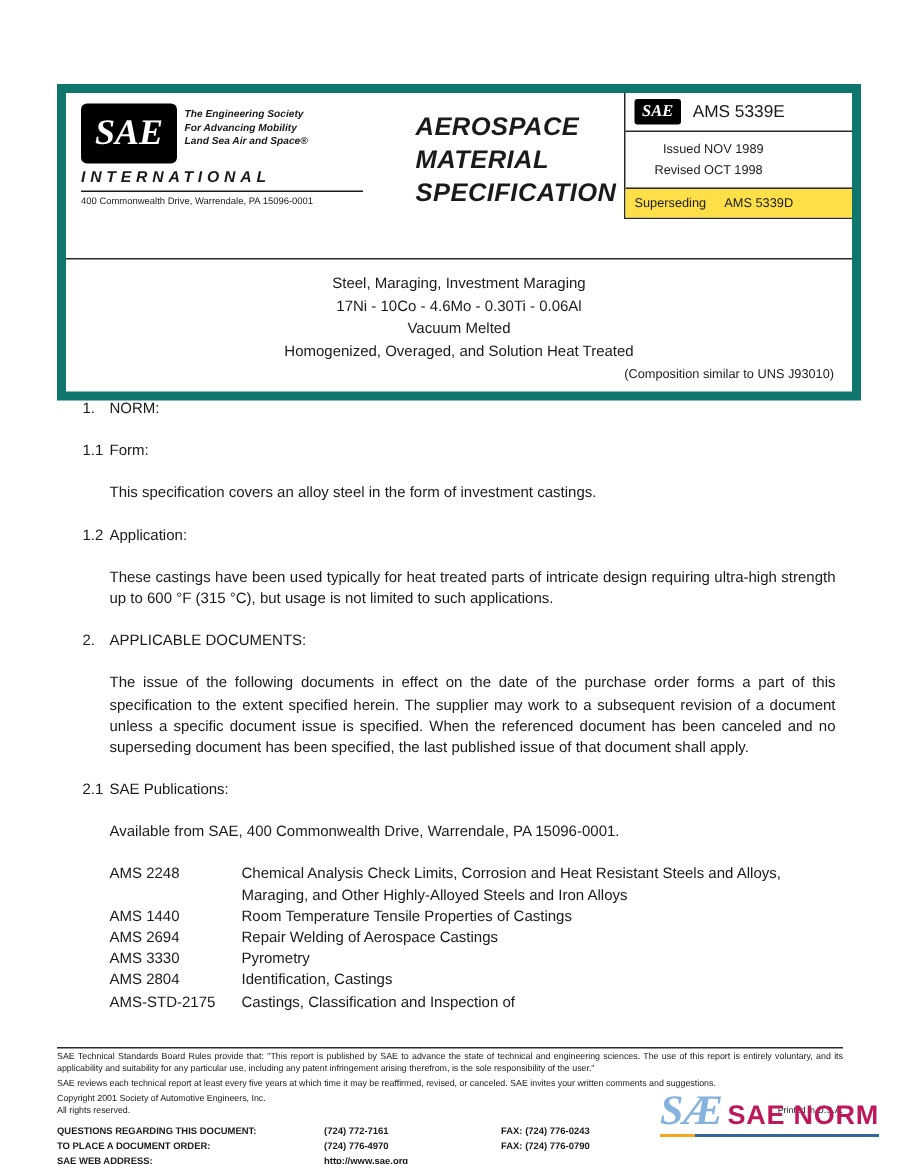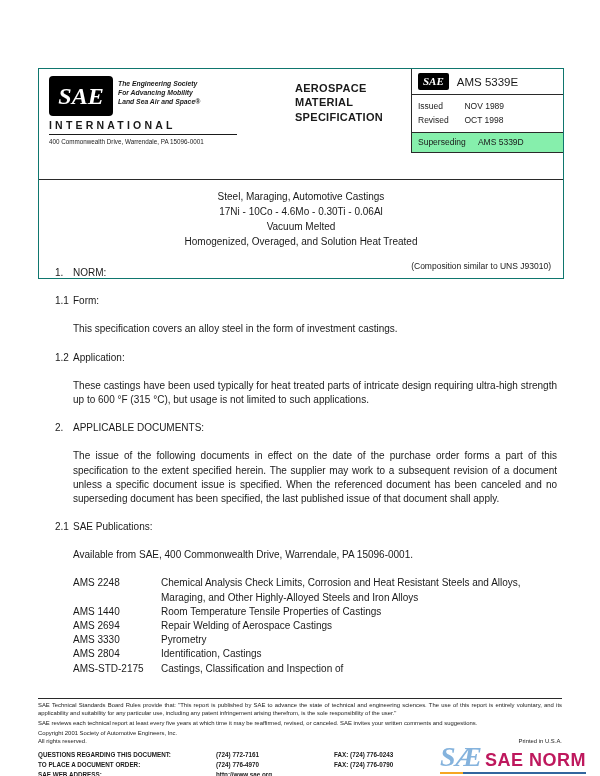--- a/index.html
+++ b/index.html
@@ -1,46 +1,46 @@
 <!DOCTYPE html>
 <html><head>
 <meta charset="utf-8">
 <style>
   html,body{margin:0;padding:0;}
   body{background:#9a9a9a;}
   .page{position:relative;width:600px;height:776px;background:#ffffff;margin:0 auto;
         font-family:"Liberation Sans",sans-serif;color:#1a1a1a;overflow:hidden;}
 
   
-  .top-box{position:absolute;left:38px;top:68px;width:524px;border:1px solid #0f766e;}
+  .top-box{position:absolute;left:38px;top:56px;width:524px;border:6px solid #0f766e;}
   .header-row{position:relative;height:110px;border-bottom:1px solid #2a2a2a;display:flex;}
   .logo-col{width:218px;padding:7px 0 0 10px;}
   .logo-top{display:flex;gap:5px;}
   .sae-box{width:64px;height:40px;background:#000;color:#fff;border-radius:4px;display:flex;
            align-items:center;justify-content:center;font-family:"Liberation Serif",serif;
            font-style:italic;font-weight:bold;font-size:24px;}
   .tagline{font-size:6.8px;font-weight:bold;font-style:italic;line-height:1.3;padding-top:4px;}
   .intl{font-weight:bold;font-size:10.5px;letter-spacing:3.2px;margin-top:3px;padding-bottom:3px;
-        border-bottom:1.5px solid #1a1a1a;width:188px;}
+        border-bottom:1.5px solid #1a1a1a;width:188px;font-style:italic;}
   .addr{font-size:6.3px;margin-top:3px;}
   .doctype-col{flex:1;display:flex;justify-content:center;}
-  .doctype{margin-top:12px;font-size:11px;font-weight:bold;line-height:1.3;letter-spacing:.3px;}
+  .doctype{margin-top:12px;font-size:17px;font-weight:bold;line-height:1.3;letter-spacing:.3px;font-style:italic;}
   .spec-col{width:152px;}
   .spec-box{border-left:1px solid #2a2a2a;border-bottom:1px solid #2a2a2a;}
   .spec-r1{display:flex;align-items:center;gap:8px;padding:4px 6px;border-bottom:1px solid #2a2a2a;}
   .sae-mini{background:#000;color:#fff;font-family:"Liberation Serif",serif;font-style:italic;
             font-weight:bold;font-size:11px;padding:2px 5px 3px;border-radius:2px;}
   .spec-num{font-weight:normal;font-size:11.5px;}
   .spec-dates{padding:4px 6px;font-size:8.5px;line-height:1.7;}
-  .spec-dates .lbl{display:inline-block;width:44px;}
-  .superseding{background:#86efac;border-top:1px solid #2a2a2a;padding:4px 6px 5px;font-size:8.5px;}
+  .spec-dates .lbl{display:inline-block;width:44px;text-align:right;}
+  .superseding{background:#fde047;border-top:1px solid #2a2a2a;padding:4px 6px 5px;font-size:8.5px;}
   .superseding .lbl{display:inline-block;width:58px;}
 
   .title-block{padding:9px 12px 5px;text-align:center;font-size:10px;line-height:1.5;}
-  .title-note{text-align:right;font-size:8.5px;margin-top:11px;}
+  .title-note{text-align:right;font-size:8.5px;margin-top:1px;}
 
   
   .doc-body{position:absolute;left:55px;top:266px;width:502px;font-size:10px;line-height:1.42;}
   .sec{display:flex;margin-bottom:14px;}
   .sec .num{flex:0 0 18px;}
   .para{margin-left:18px;margin-bottom:14px;text-align:justify;}
   .refs{margin-left:18px;}
   .ref-row{display:flex;}
   .ref-code{flex:0 0 88px;}
   .ref-title{flex:1;}
@@ -49,21 +49,21 @@
   .footer{position:absolute;left:38px;top:698px;width:524px;border-top:1px solid #2a2a2a;
           padding-top:3px;font-size:5.9px;line-height:1.35;}
   .legal{text-align:justify;margin-bottom:2px;}
   .copy-row{margin-top:2px;}
   .rights-row{display:flex;justify-content:space-between;width:524px;}
   .contacts{margin-top:4px;font-weight:bold;font-size:6.3px;}
   .contact-row{display:flex;line-height:1.6;}
   .c-label{flex:0 0 178px;}
   .c-phone{flex:0 0 118px;}
 
-  .wm{position:absolute;right:14px;bottom:2px;}
+  .wm{position:absolute;right:14px;bottom:18px;}
   .wm-row{display:flex;align-items:baseline;gap:3px;}
   .wm-mark{font-family:"Liberation Serif",serif;font-style:italic;font-weight:bold;font-size:28px;
            color:#85b3dd;line-height:1;}
   .wm-text{font-size:18px;font-weight:bold;color:#be185d;letter-spacing:.5px;}
   .wm-bar{height:2.5px;background:linear-gradient(90deg,#f5a623 0 16%,#33669e 16% 100%);margin-top:1px;}
 </style>
 </head>
 <body>
 
 <div class="page">
@@ -113,21 +113,21 @@
           <div class="superseding">
             <span class="lbl">Superseding</span>
             <span>AMS 5339D</span>
           </div>
         </div>
       </div>
 
     </div>
 
     <div class="title-block">
-      <div>Steel, Maraging, Automotive Castings</div>
+      <div>Steel, Maraging, Investment Maraging</div>
       <div>17Ni - 10Co - 4.6Mo - 0.30Ti - 0.06Al</div>
       <div>Vacuum Melted</div>
       <div>Homogenized, Overaged, and Solution Heat Treated</div>
       <div class="title-note">(Composition similar to UNS J93010)</div>
     </div>
   </div>
 
   <div class="doc-body">
 
     <div class="sec">

